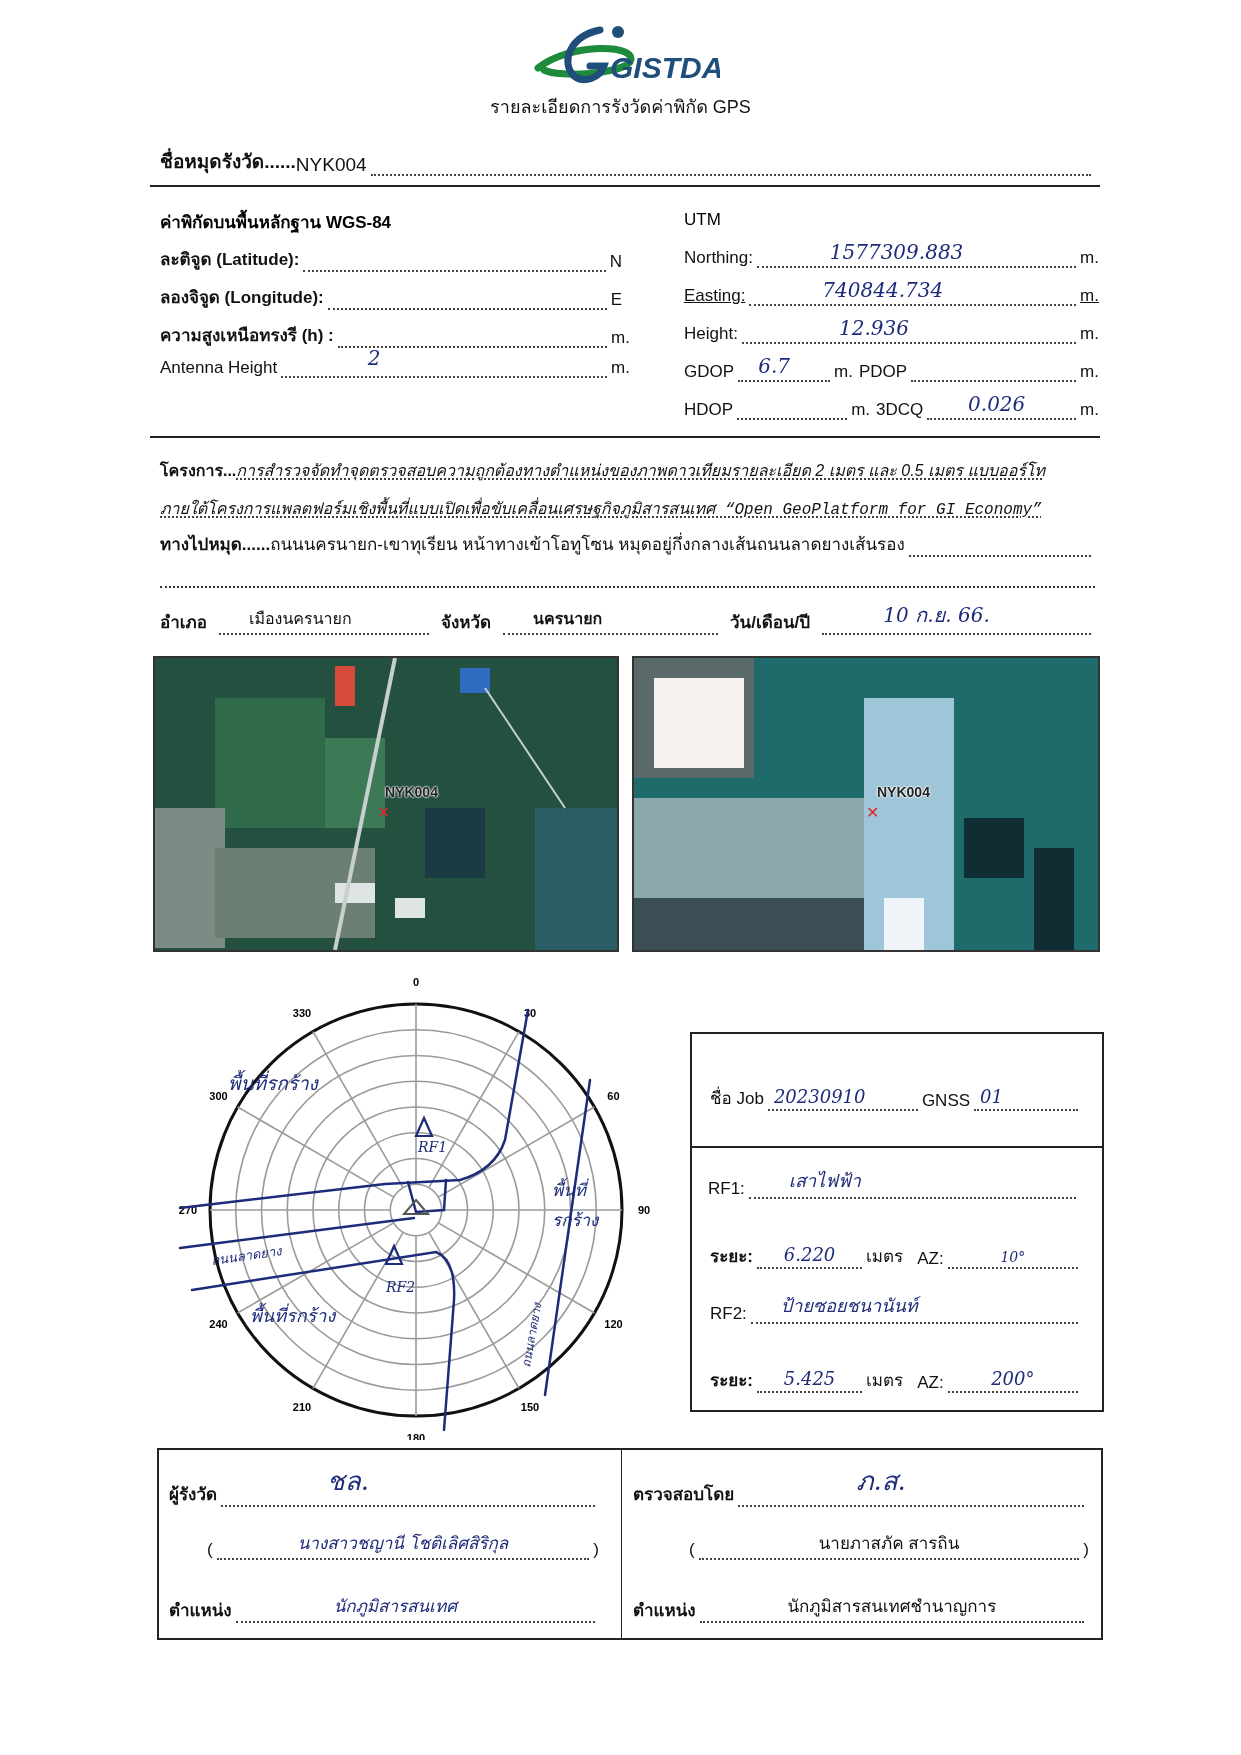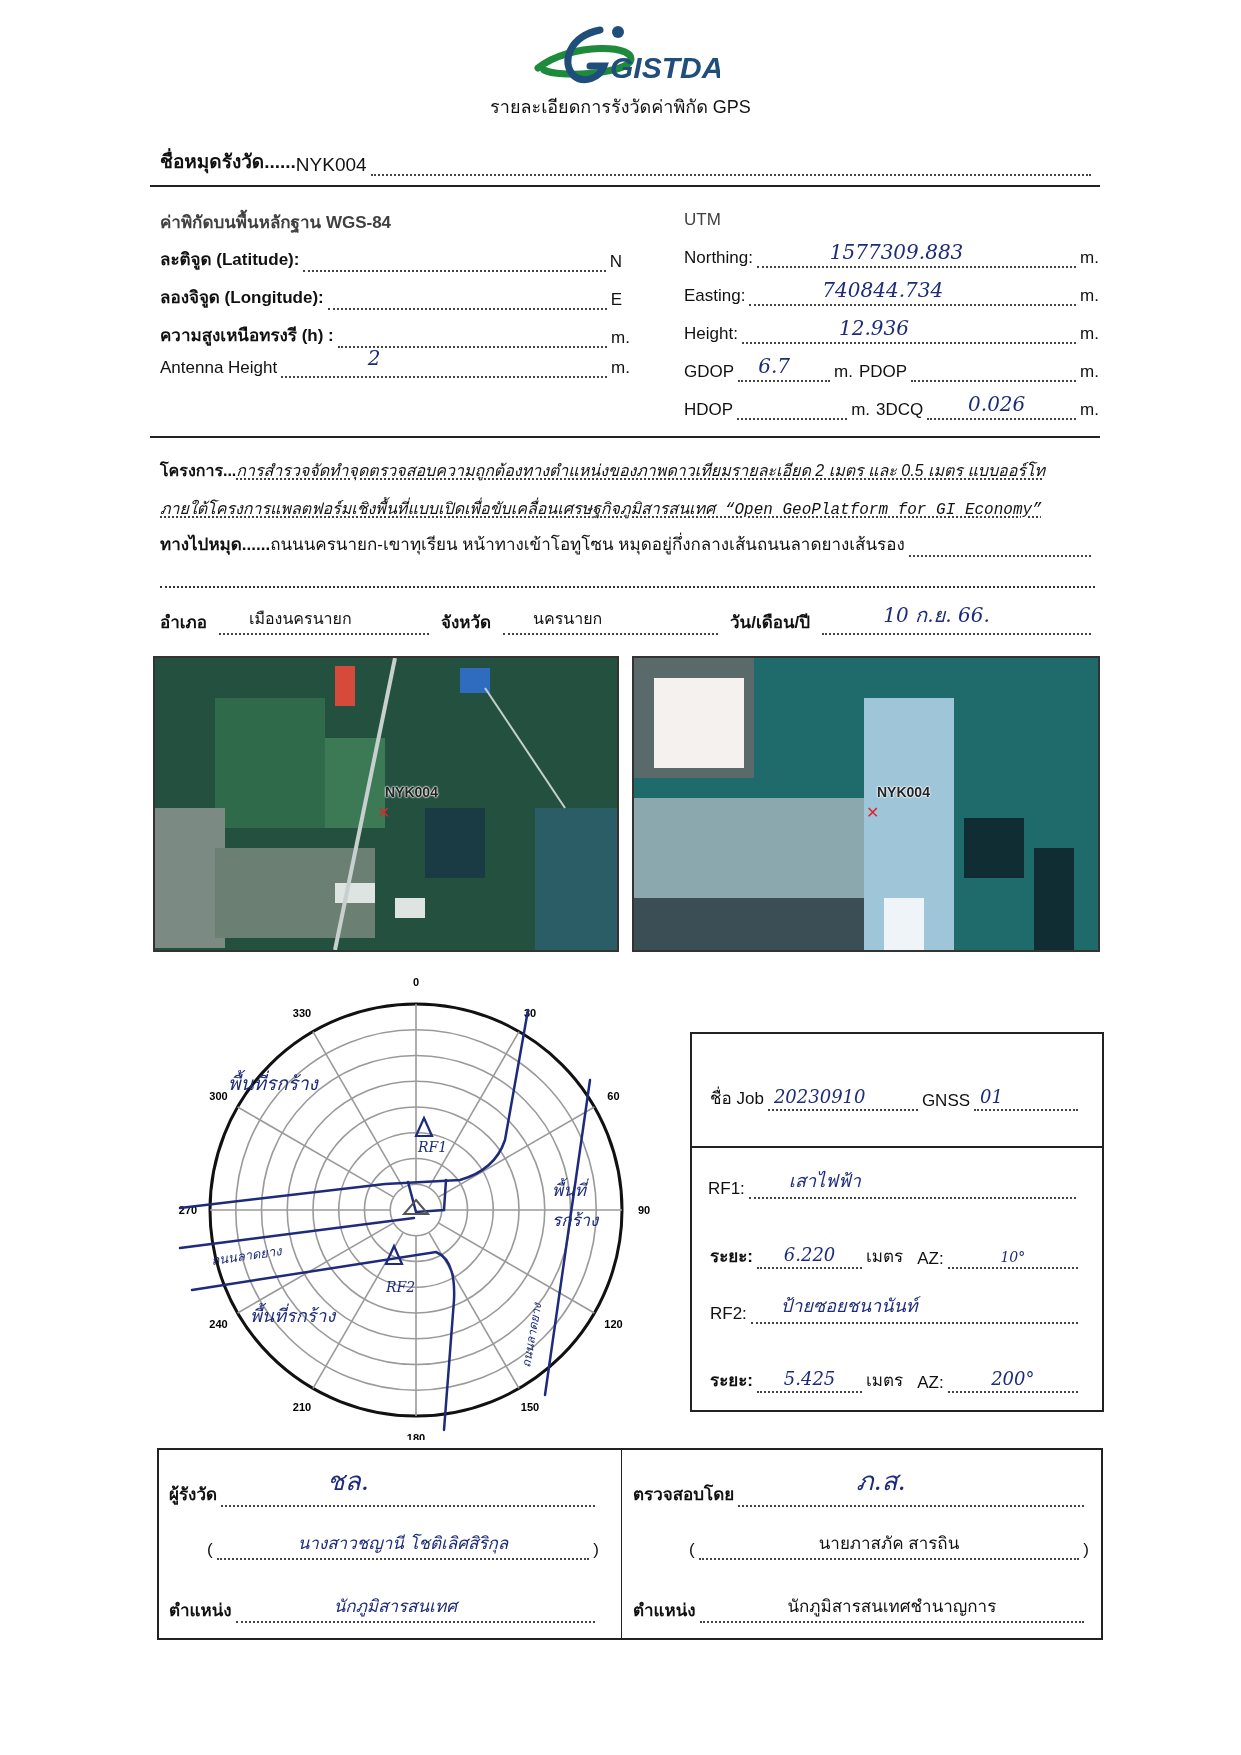--- a/index.html
+++ b/index.html
@@ -1,20 +1,20 @@
 <!DOCTYPE html>
 <html><head>
 <meta charset="utf-8">
 <style>
   html, body { margin: 0; padding: 0; background: #ffffff; }
   body { width: 1241px; height: 1755px; position: relative; overflow: hidden;
          font-family: "Liberation Sans", "DejaVu Sans", sans-serif; color: #111; }
   .abs { position: absolute; }
   .hand { font-family: "DejaVu Serif", serif; color: #1d2b7a; font-style: italic; }
-  .lbl { font-size: 17px; color: #404040; }
+  .lbl { font-size: 17px; color: #000000; }
   .bold { font-weight: bold; }
   .dots { border-bottom: 2px dotted #333; }
   .hr { position: absolute; height: 0; border-top: 2px solid #222; }
   .uline { text-decoration: underline; text-decoration-style: dotted; text-underline-offset: 3px; }
 
   
   #logo { left: 530px; top: 22px; width: 190px; height: 66px; }
   #title { left: 0; width: 1241px; top: 92px; text-align: center; font-size: 18px; }
 
   
@@ -90,21 +90,21 @@
 
 <div class="abs lbl" style="left:684px; top:210px;">UTM</div>
 
 <div class="row" style="left:684px; top:248px; width:415px;">
   <span>Northing:</span>
   <span class="fill">
       <span class="val hand" style="left:-40px;">1577309.883</span>
     </span>
   <span>m.</span>
 </div>
-<div class="row" style="left:684px; top:286px; width:415px;">
+<div class="row" style="left:684px; top:286px; width:415px;text-decoration:underline;">
   <span>Easting:</span>
   <span class="fill">
       <span class="val hand" style="left:-60px;">740844.734</span>
     </span>
   <span>m.</span>
 </div>
 <div class="row" style="left:684px; top:324px; width:415px;">
   <span>Height:</span>
   <span class="fill">
       <span class="val hand" style="left:-70px;">12.936</span>
@@ -151,21 +151,21 @@
   <span class="fill"></span>
 </div>
 <div class="abs dots" style="left:160px; top:586px; width:935px;"></div>
 
 <div class="row" style="left:160px; top:608px; width:935px;gap:8px;">
   <span class="bold">อำเภอ</span>
   <span class="fill" style="flex:0 0 210px;">
       <span class="val left" style="font-size:16px; padding-left:30px;">เมืองนครนายก</span>
     </span>
   <span class="bold">จังหวัด</span>
-  <span class="fill" style="flex:0 0 215px;">
+  <span class="fill" style="flex:0 0 215px;font-weight:bold;">
       <span class="val left" style="font-size:16px; padding-left:30px;">นครนายก</span>
     </span>
   <span class="bold">วัน/เดือน/ปี</span>
   <span class="fill">
       <span class="val hand" style="left:-40px;">10 ก.ย. 66.</span>
     </span>
 </div>
 
 <div class="sat" style="left:153px; top:656px; width:462px; height:292px;">
   <svg width="462" height="292" viewBox="0 0 462 292">

